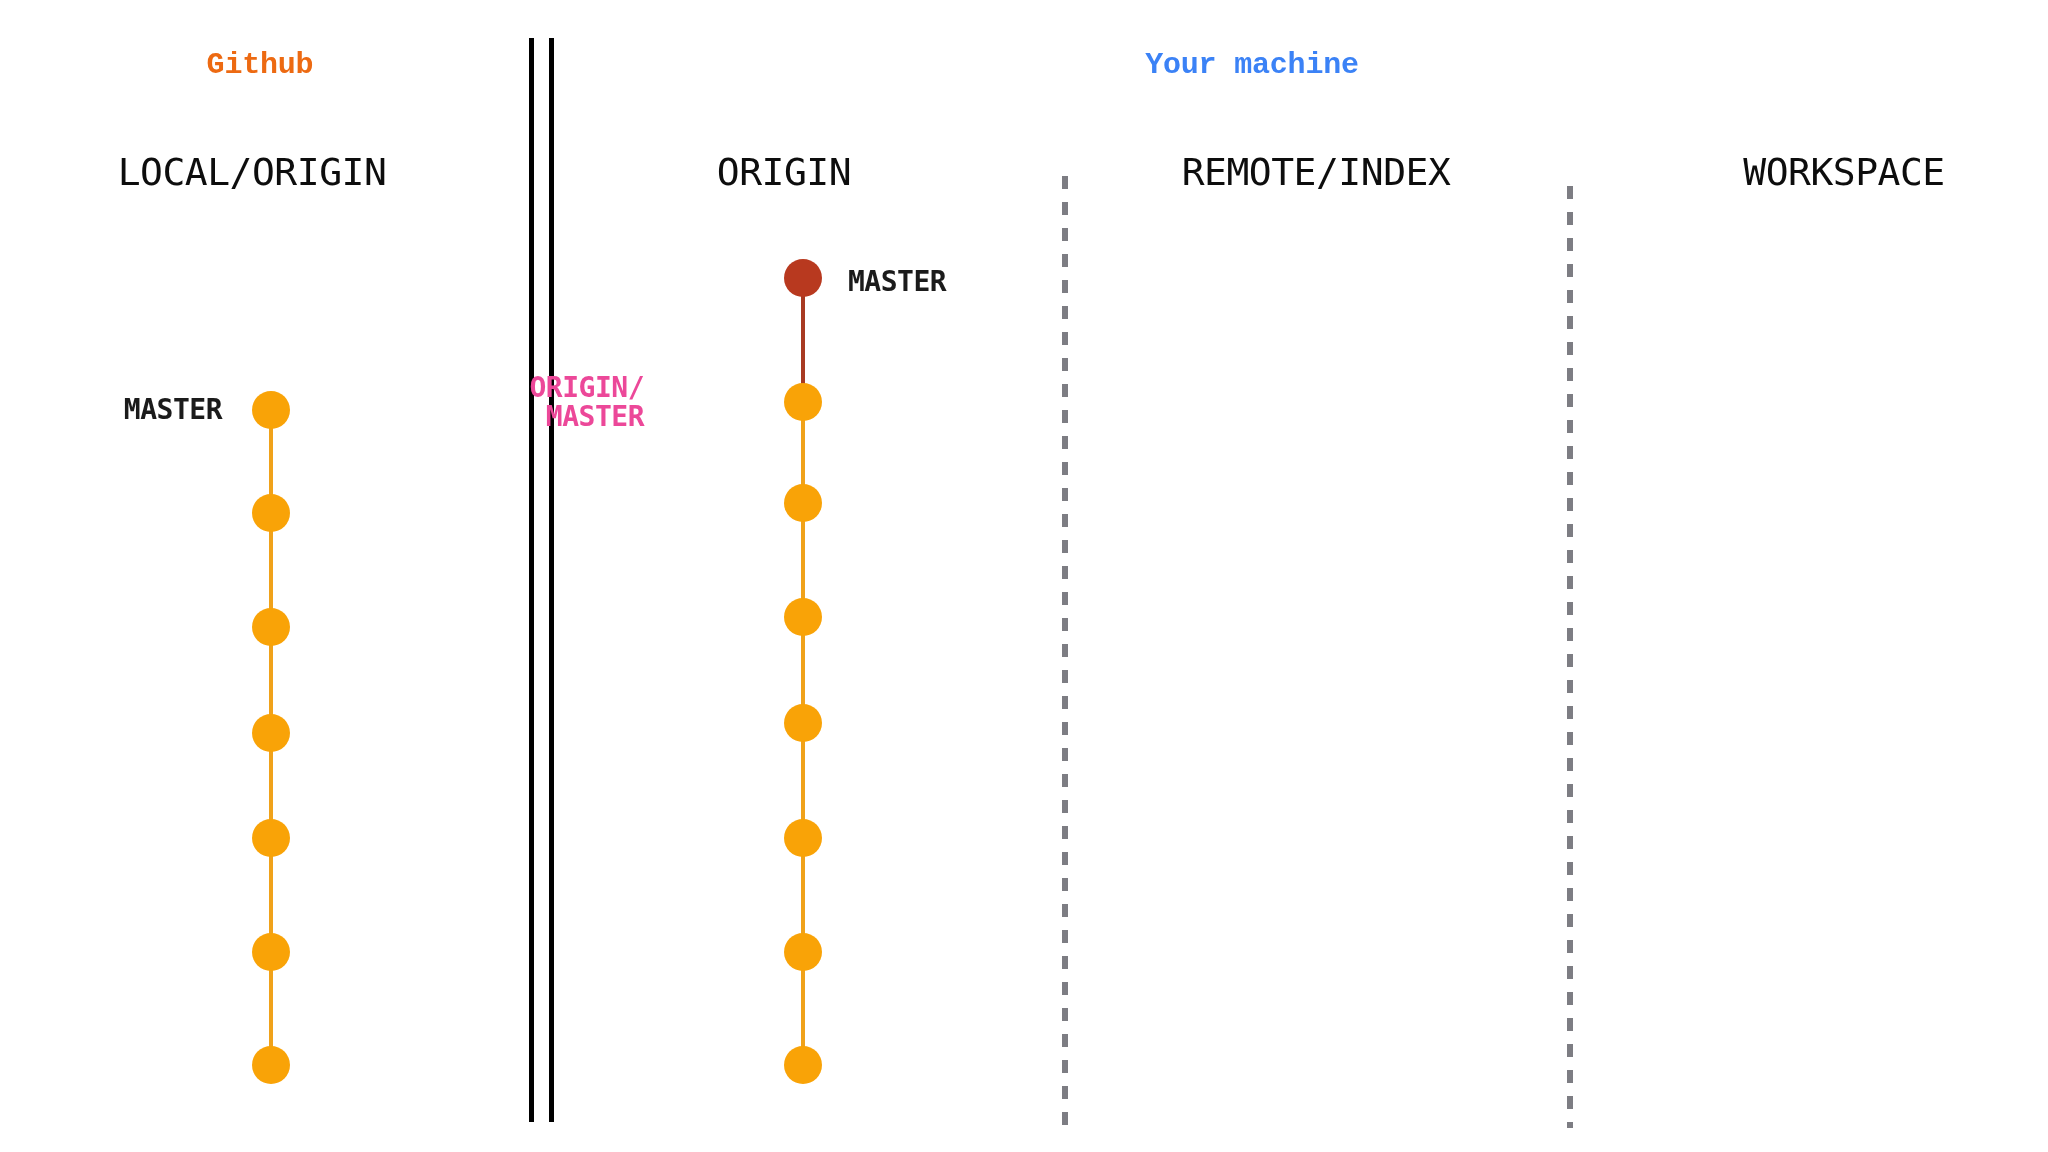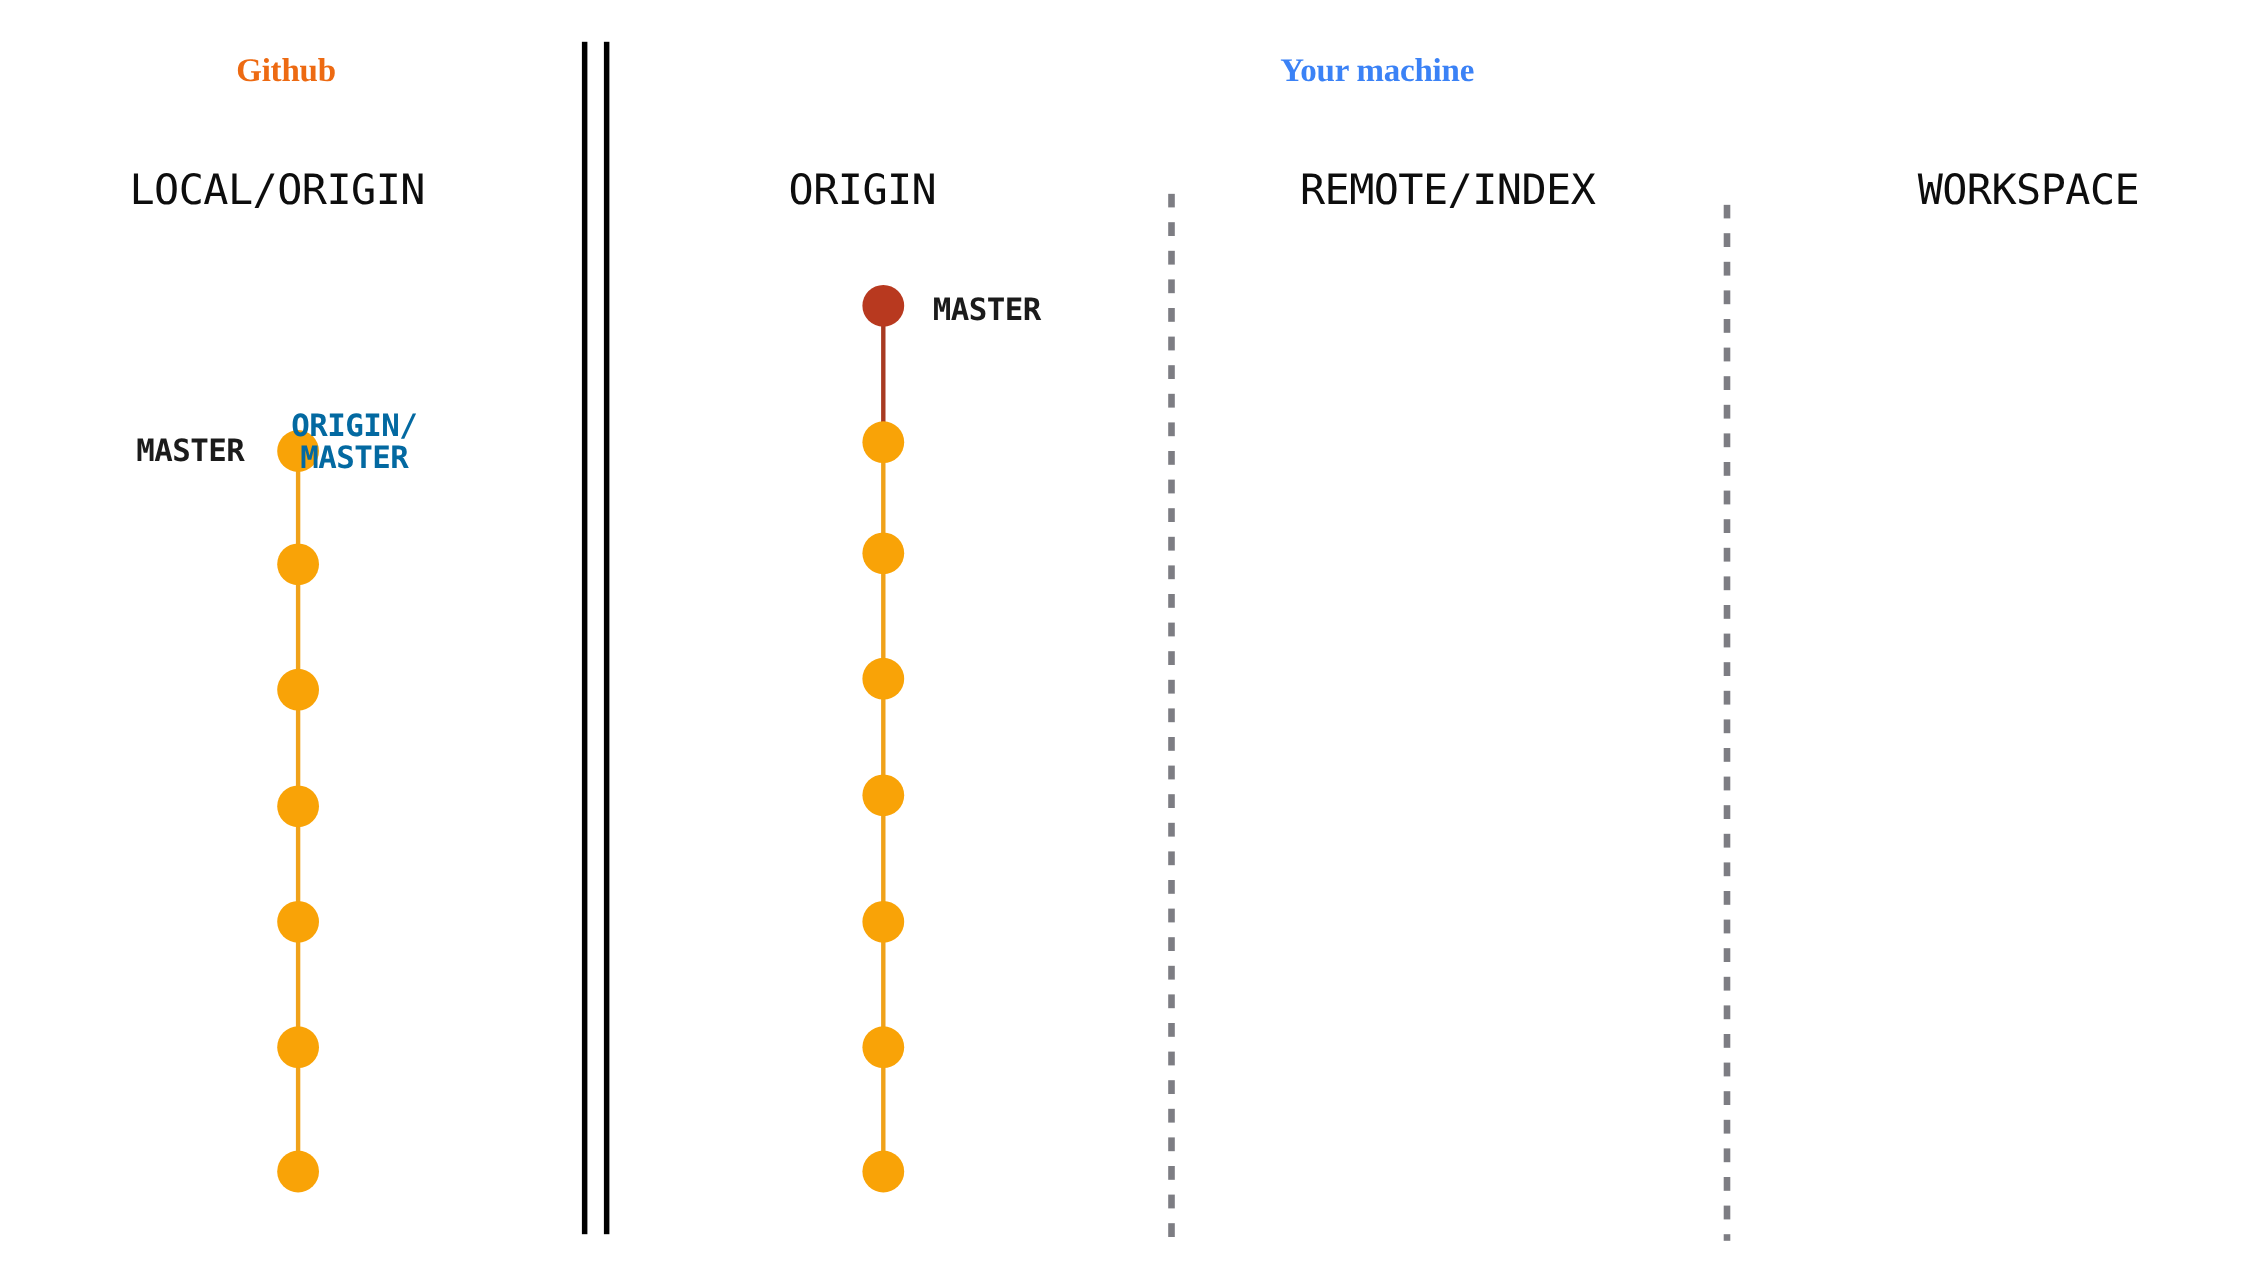--- a/index.html
+++ b/index.html
@@ -14,21 +14,21 @@
     height: 1152px;
     background: #ffffff;
     overflow: hidden;
     font-family: "Liberation Sans", "DejaVu Sans", sans-serif;
   }
 
   
   .group-title {
     position: absolute;
     color: #ED6A12;
-    font-family: Liberation Serif, serif;
+    font-family: Liberation Mono, monospace;
     font-weight: bold;
     font-size: 30px;
     letter-spacing: -0.2px;
     white-space: nowrap;
     text-align: center;
     transform: translateX(-50%);
   }
 
   
   .col-header {
@@ -129,21 +129,21 @@
         <div class="edge" style="left: 803px; top: 952px; width: 4px; height: 113px; background: rgb(240, 162, 26);"></div>
         <div class="node" style="left: 803px; top: 278px; width: 38px; height: 38px; background: rgb(184, 57, 31);"></div>
         <div class="node" style="left: 803px; top: 402px; width: 38px; height: 38px; background: rgb(249, 163, 7);"></div>
         <div class="node" style="left: 803px; top: 503px; width: 38px; height: 38px; background: rgb(249, 163, 7);"></div>
         <div class="node" style="left: 803px; top: 617px; width: 38px; height: 38px; background: rgb(249, 163, 7);"></div>
         <div class="node" style="left: 803px; top: 723px; width: 38px; height: 38px; background: rgb(249, 163, 7);"></div>
         <div class="node" style="left: 803px; top: 838px; width: 38px; height: 38px; background: rgb(249, 163, 7);"></div>
         <div class="node" style="left: 803px; top: 952px; width: 38px; height: 38px; background: rgb(249, 163, 7);"></div>
         <div class="node" style="left: 803px; top: 1065px; width: 38px; height: 38px; background: rgb(249, 163, 7);"></div>
         <div class="branch-label right" style="top: 282px; left: 848px; color: rgb(27, 27, 27);">MASTER</div>
-        <div class="branch-label left" style="top: 402px; left: 0px; width: 644px; text-align: center; color: #0369a1;">ORIGIN/
+        <div class="branch-label left" style="top: 402px; left: 0px; width: 644px; text-align: right; color: #ec4899;">ORIGIN/
 MASTER</div>
       </div>
     </div>
   <div id="labels-layer">
       <div class="group-title" style="left: 260px; top: 48px; color: rgb(237, 106, 18);">Github</div>
       <div class="group-title" style="left: 1252px; top: 48px; color: #3b82f6;">Your machine</div>
       <div class="col-header" style="left: 252px; top: 150px; color: rgb(13, 13, 13);">LOCAL/ORIGIN</div>
       <div class="col-header" style="left: 784px; top: 150px; color: rgb(13, 13, 13);">ORIGIN</div>
       <div class="col-header" style="left: 1316px; top: 150px; color: rgb(13, 13, 13);">REMOTE/INDEX</div>
       <div class="col-header" style="left: 1844px; top: 150px; color: rgb(13, 13, 13);">WORKSPACE</div>

